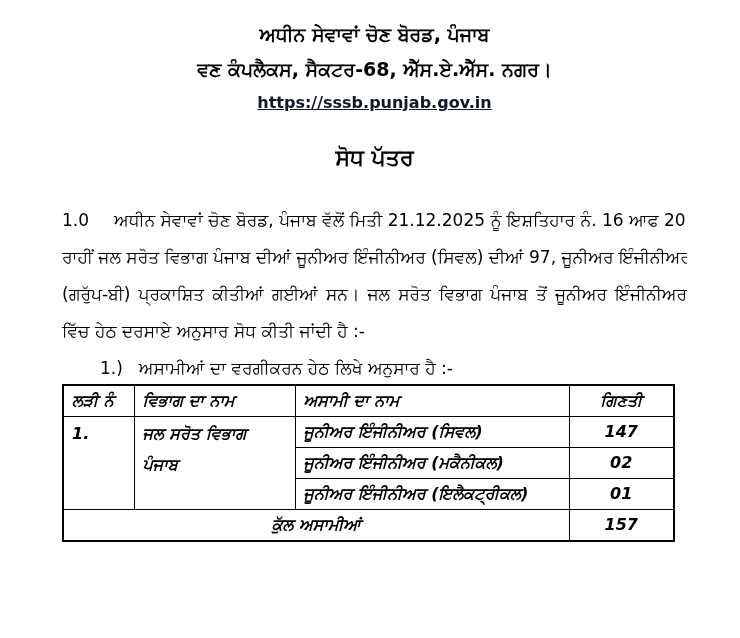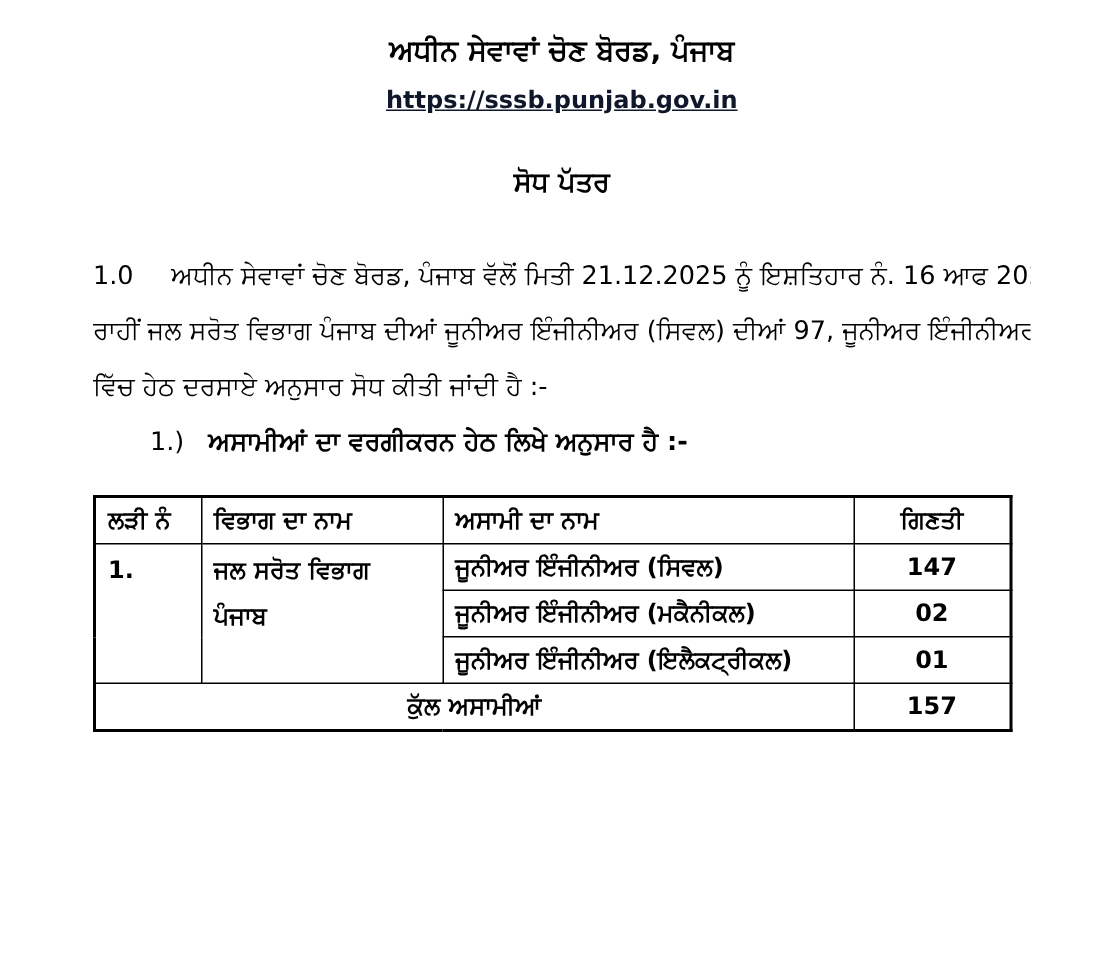--- a/index.html
+++ b/index.html
@@ -33,21 +33,21 @@
     font-size: 16px;
     font-weight: 700;
     line-height: 20px;
     text-decoration: underline;
     cursor: pointer;
   }
 
   
   .doc-title {
     text-align: center;
-    font-size: 18px;
+    font-size: 22px;
     font-weight: 700;
     line-height: 24px;
     margin-top: 33px;
   }
 
   
   .para { margin-top: 32px; font-size: 17px; }
   .para-line {
     line-height: 37px;
     text-align: justify;
@@ -63,31 +63,32 @@
   .para-gap { display: inline-block; width: 25px; }
 
   
   .list-item {
     margin-top: 3px;
     padding-left: 38px;
     font-size: 17px;
     line-height: 30px;
   }
   .list-num { font-weight: 400; padding-right: 16px; }
-  .list-text { font-weight: 700; }
+  .list-text { font-weight: 400; }
 
   
   table.posts {
-    margin-top: 20px;
+    margin-top: 1px;
     border-collapse: collapse;
     table-layout: fixed;
     width: 611px;
     border: 2px solid #000000;
     font-size: 16px;
     font-weight: 700;
+    font-style: italic;
   }
   table.posts th, table.posts td {
     border: 1px solid #000000;
     padding: 0 8px;
     height: 31px;
     line-height: 30px;
     text-align: left;
     vertical-align: middle;
     overflow: hidden;
   }
@@ -99,32 +100,34 @@
   }
 </style>
 </head>
 <body>
 
 <div class="page">
   <div class="content">
 
     <div class="letterhead">
       <div class="org-line1">ਅਧੀਨ ਸੇਵਾਵਾਂ ਚੋਣ ਬੋਰਡ, ਪੰਜਾਬ</div>
+      <div class="org-line2">ਵਣ ਕੰਪਲੈਕਸ, ਸੈਕਟਰ-68, ਐੱਸ.ਏ.ਐੱਸ. ਨਗਰ।</div>
       <div class="website">
         <span class="link" style="color: #0f172a;">https://sssb.punjab.gov.in</span>
       </div>
     </div>
 
     <div class="doc-title">ਸੋਧ ਪੱਤਰ</div>
 
     <div class="para">
       <div class="para-line">
         <span class="para-num">1.0</span><span class="para-gap"></span><span>ਅਧੀਨ ਸੇਵਾਵਾਂ ਚੋਣ ਬੋਰਡ, ਪੰਜਾਬ ਵੱਲੋਂ ਮਿਤੀ 21.12.2025 ਨੂੰ ਇਸ਼ਤਿਹਾਰ ਨੰ. 16 ਆਫ 2025</span>
       </div>
       <div class="para-line">ਰਾਹੀਂ ਜਲ ਸਰੋਤ ਵਿਭਾਗ ਪੰਜਾਬ ਦੀਆਂ ਜੂਨੀਅਰ ਇੰਜੀਨੀਅਰ (ਸਿਵਲ) ਦੀਆਂ 97, ਜੂਨੀਅਰ ਇੰਜੀਨੀਅਰ</div>
+      <div class="para-line">(ਗਰੁੱਪ-ਬੀ) ਪ੍ਰਕਾਸ਼ਿਤ ਕੀਤੀਆਂ ਗਈਆਂ ਸਨ। ਜਲ ਸਰੋਤ ਵਿਭਾਗ ਪੰਜਾਬ ਤੋਂ ਜੂਨੀਅਰ ਇੰਜੀਨੀਅਰ</div>
       <div class="para-line last">ਵਿੱਚ ਹੇਠ ਦਰਸਾਏ ਅਨੁਸਾਰ ਸੋਧ ਕੀਤੀ ਜਾਂਦੀ ਹੈ :-</div>
     </div>
 
     <div class="list-item">
       <span class="list-num">1.)</span><span class="list-text">ਅਸਾਮੀਆਂ ਦਾ ਵਰਗੀਕਰਨ ਹੇਠ ਲਿਖੇ ਅਨੁਸਾਰ ਹੈ :-</span>
     </div>
 
     <table class="posts">
       <colgroup>
         <col style="width:71px">

